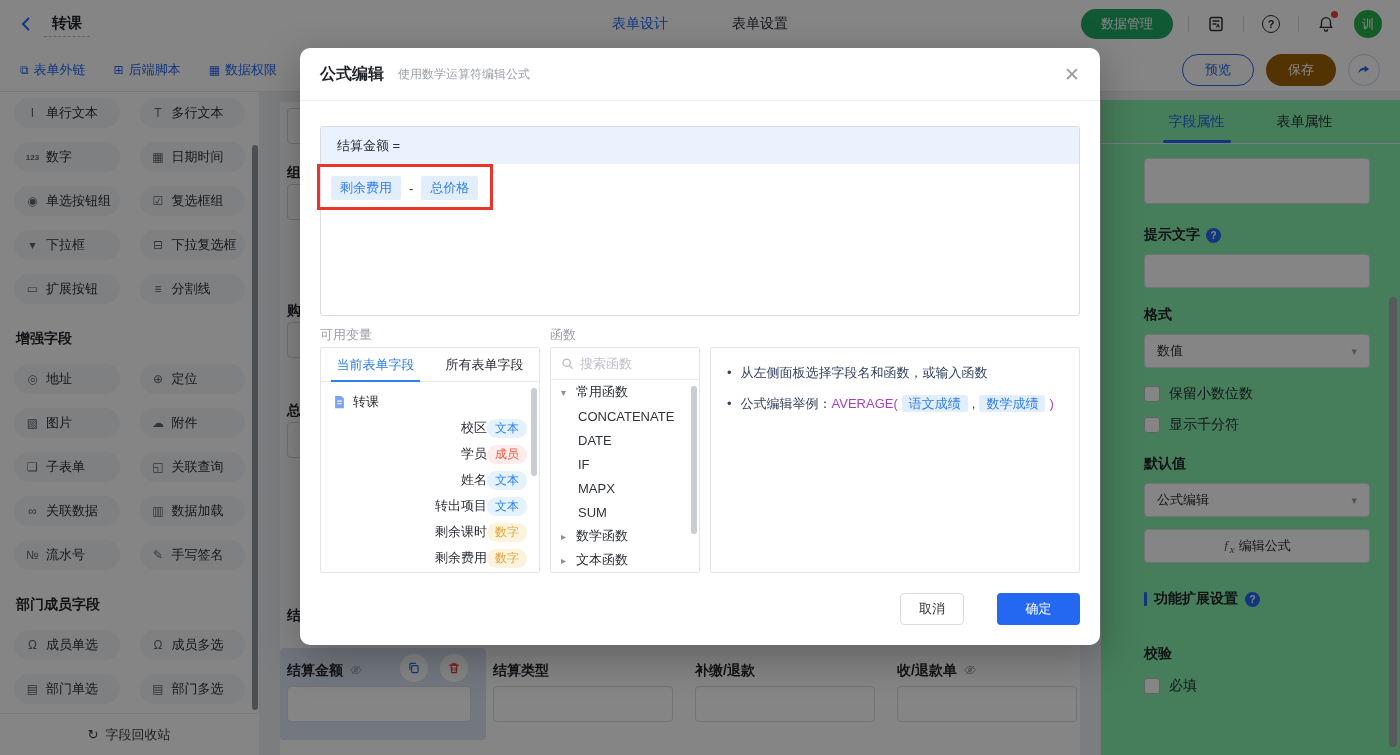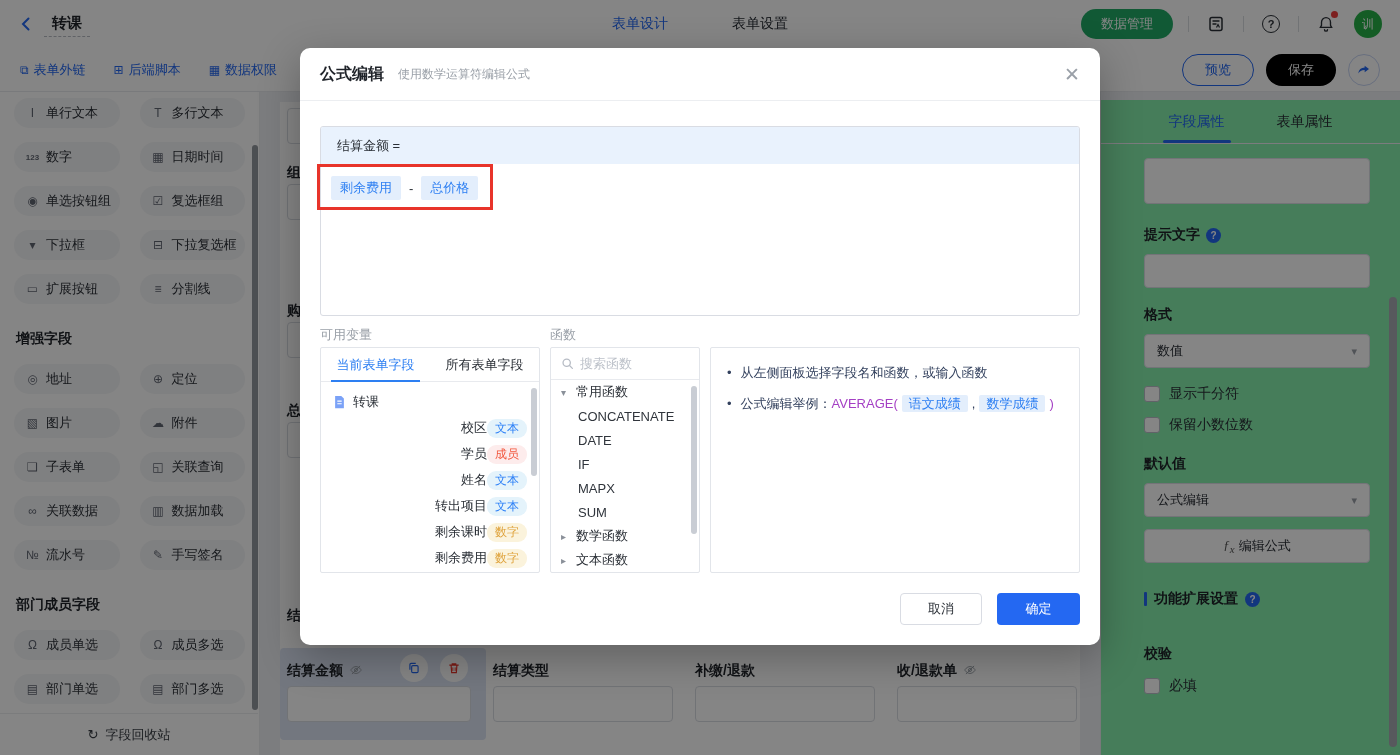--- a/index.html
+++ b/index.html
@@ -31,21 +31,21 @@
     display:flex;align-items:center;justify-content:center;margin-left:16px;cursor:pointer;}
   
   .subbar{position:absolute;top:48px;left:0;right:0;height:44px;background:#fff;
     border-bottom:1px solid #e8eaee;display:flex;align-items:center;padding:0 20px;}
   .sb-links{display:flex;align-items:center;gap:28px;}
   .sb-link{color:#2468f2;font-size:13px;display:inline-flex;align-items:center;gap:5px;cursor:pointer;}
   .sb-link .ic{font-size:12px;}
   .sb-actions{margin-left:auto;display:flex;align-items:center;gap:12px;}
   .btn-outline{height:32px;border-radius:16px;border:1px solid #2468f2;background:#fff;color:#2468f2;
     font-size:13px;padding:0 22px;cursor:pointer;}
-  .btn-primary{height:32px;border-radius:16px;border:none;background:#000000;color:#fff;
+  .btn-primary{height:32px;border-radius:16px;border:none;background:#a16207;color:#fff;
     font-size:13px;padding:0 22px;cursor:pointer;}
   .share-btn{width:32px;height:32px;border-radius:50%;border:1px solid #c7d4f3;background:#fff;
     display:flex;align-items:center;justify-content:center;cursor:pointer;}
   
   .sidebar{position:absolute;top:92px;left:0;width:260px;bottom:0;background:#fff;
     border-right:1px solid #ebedf0;}
   .sidebar-inner{padding:6px 14px 0 14px;display:grid;grid-template-columns:1fr 1fr;gap:14px 20px;}
   .sec-title{grid-column:1 / 3;font-size:14px;font-weight:bold;color:#1f2329;margin:12px 0 2px 2px;}
   .sb-btn{height:30px;border-radius:15px;background:#f4f5f7;display:flex;align-items:center;
     padding:0 6px 0 11px;font-size:13px;color:#2a2f36;gap:6px;cursor:pointer;white-space:nowrap;overflow:hidden;}
@@ -122,21 +122,21 @@
   .fsearch input::placeholder{color:#bcc1c9;}
   .frow{height:24px;display:flex;align-items:center;gap:5px;padding:0 10px;font-size:13px;color:#2a2f36;cursor:pointer;}
   .frow.item{padding-left:27px;color:#30353c;}
   .fcaret{color:#8a9099;font-size:10px;width:10px;flex:none;}
   .f-thumb{position:absolute;right:2px;top:38px;width:6px;height:148px;background:#c9cdd4;border-radius:3px;}
   .p-help{left:410px;top:299px;width:370px;height:226px;padding:15px 16px;font-size:13px;color:#33415e;line-height:20px;}
   .bullet{display:flex;gap:9px;margin-bottom:11px;align-items:flex-start;flex-wrap:wrap;}
   .bdot{flex:none;}
   .b-func{color:#a43fc4;}
   .b-chip{background:#e3eefc;color:#2d7ff2;padding:1px 7px;border-radius:2px;margin:0 4px;}
-  .m-cancel{position:absolute;left:600px;top:545px;width:82px;height:32px;border:1px solid #d9dce3;
+  .m-cancel{position:absolute;left:600px;top:545px;width:64px;height:32px;border:1px solid #d9dce3;
     border-radius:4px;background:#fff;color:#2a2f36;font-size:13px;cursor:pointer;}
   .m-ok{position:absolute;left:697px;top:545px;width:83px;height:32px;border:none;border-radius:4px;
     background:#2468f2;color:#fff;font-size:13px;cursor:pointer;}
   .red-box{position:absolute;left:317px;top:164px;width:176px;height:46px;border:3px solid #e8342a;z-index:7;}
 </style>
 </head>
 <body>
 
 <div id="app">
 
@@ -385,25 +385,25 @@
         <span>格式</span>
       </div>
       <div class="rp-select" style="margin-top:10px;">
         <span>数值</span>
         <span class="caret-down">▾</span>
       </div>
 
       <div id="formatChecks" style="margin-top:17px;display:flex;flex-direction:column;gap:13px;">
           <div class="chk-row">
             <span class="chk"></span>
-            <span>显示千分符</span>
+            <span>保留小数位数</span>
           </div>
           <div class="chk-row">
             <span class="chk"></span>
-            <span>保留小数位数</span>
+            <span>显示千分符</span>
           </div>
         </div>
 
       <div class="rp-label" style="margin-top:21px;">
         <span>默认值</span>
       </div>
       <div class="rp-select" style="margin-top:10px;">
         <span>公式编辑</span>
         <span class="caret-down">▾</span>
       </div>

